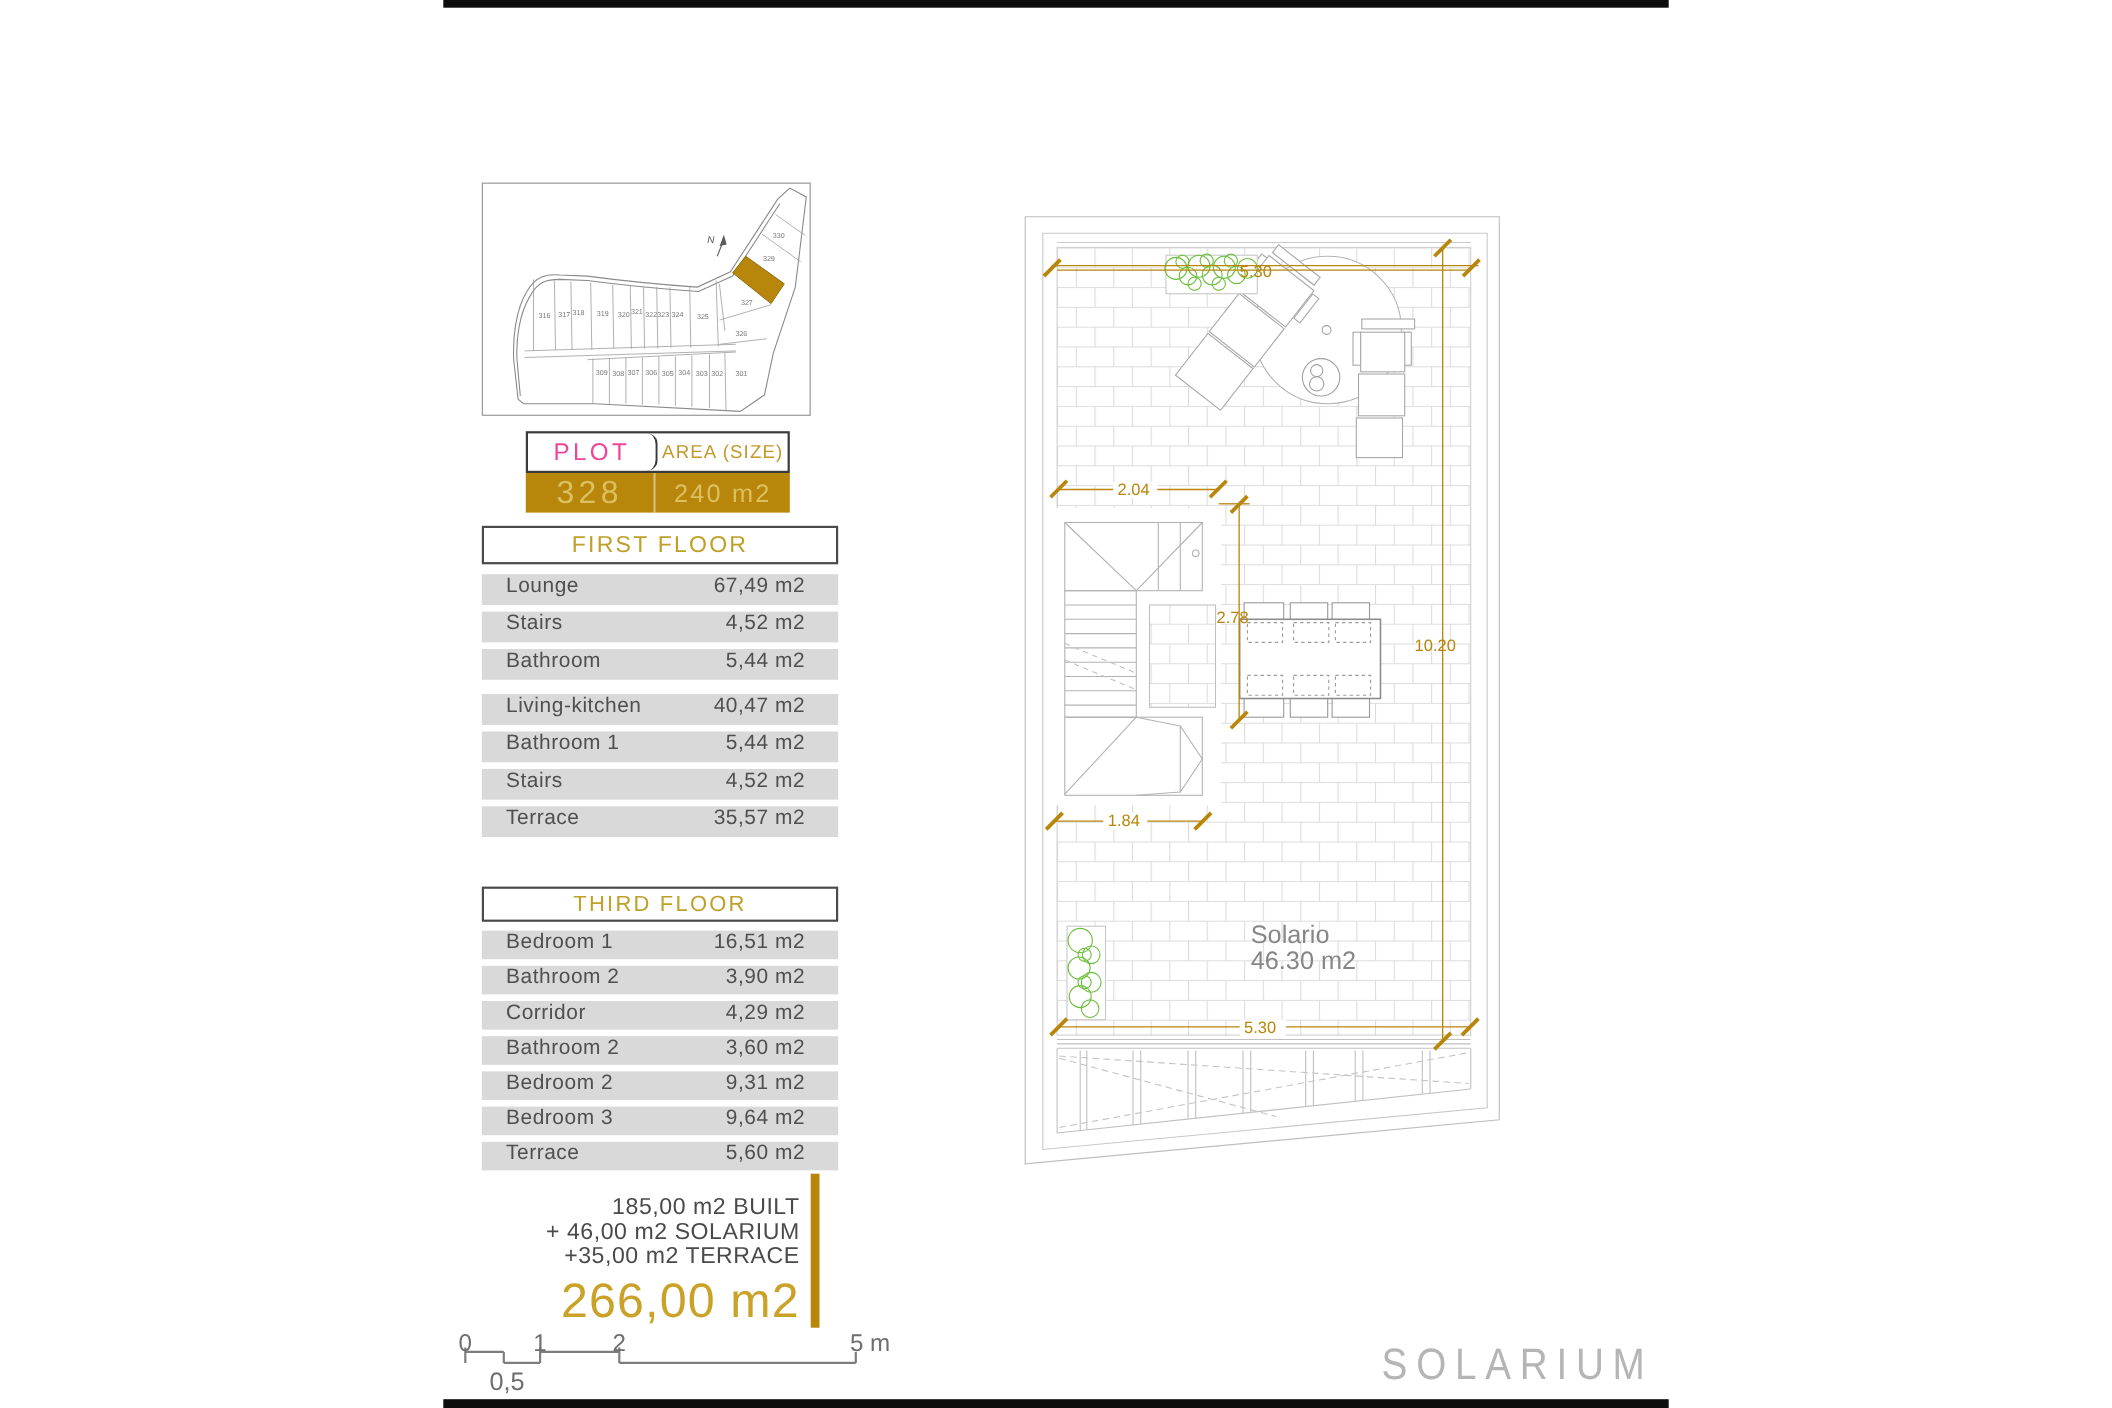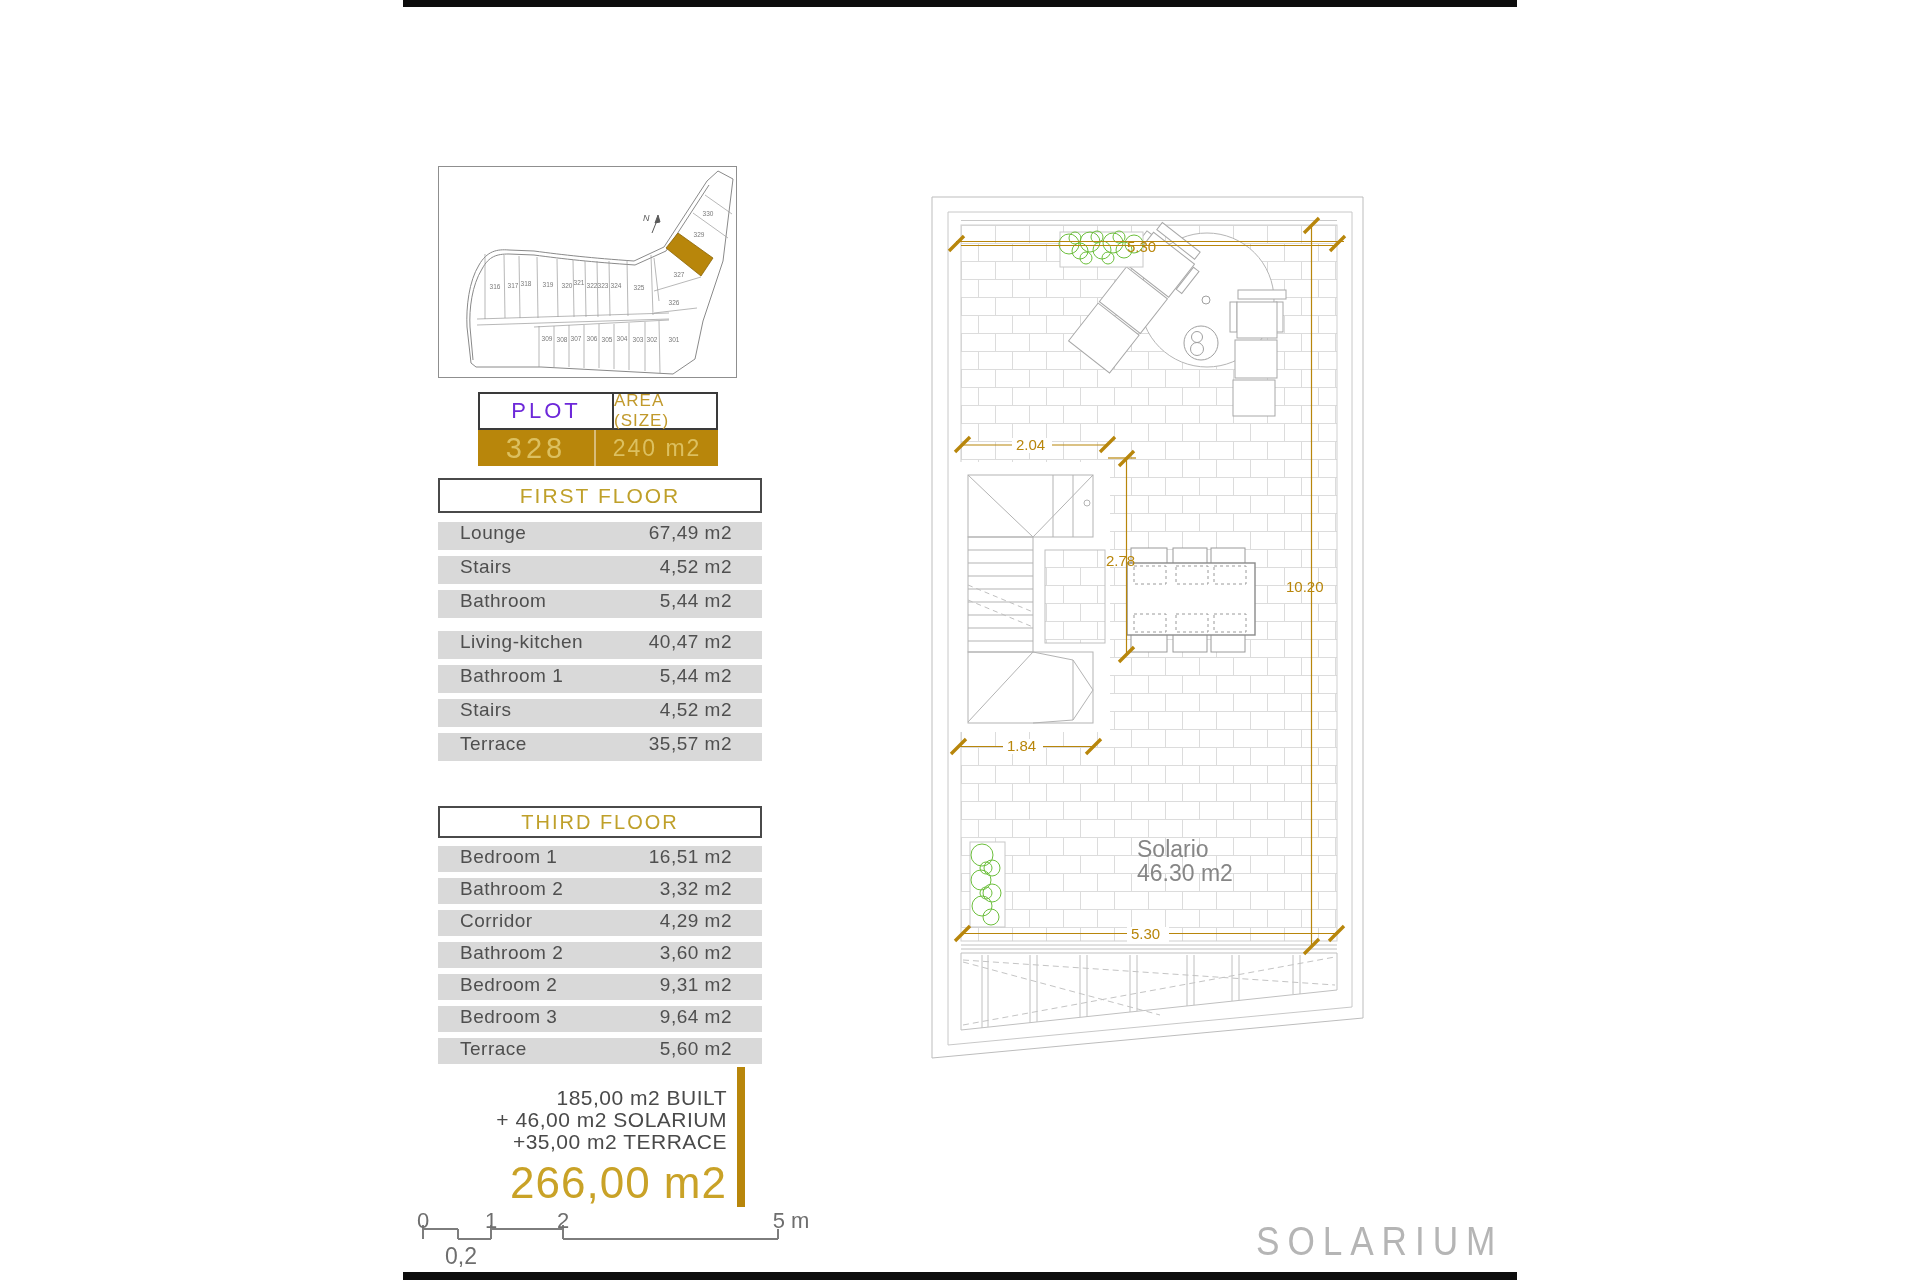--- a/index.html
+++ b/index.html
@@ -9,22 +9,22 @@
   #bar-top{top:0;height:7px;}
   #bar-bottom{top:1272px;height:8px;}
 
   
   #siteplan{position:absolute;left:438px;top:166px;width:297px;height:210px;border:1px solid #8f8f8f;background:#fff;}
   .lot{font-size:6.5px;fill:#7a7a7a;text-anchor:middle;font-family:"Liberation Sans",sans-serif;}
 
   
   #plot-table{position:absolute;left:478px;top:392px;width:240px;}
   .pt-head{display:flex;height:38px;border:2px solid #3a3a3a;box-sizing:border-box;background:#fff;}
-  .pt-head .c1{width:134px;border-right:2px solid #3a3a3a;box-sizing:border-box;display:flex;align-items:center;justify-content:center;
-     color:#6d28d9;font-size:22px;letter-spacing:3px;}
+  .pt-head .c1{width:118px;border-right:2px solid #3a3a3a;box-sizing:border-box;display:flex;align-items:center;justify-content:center;
+     color:#ec4899;font-size:22px;letter-spacing:3px;border-radius:10px;}
   .pt-head .c2{flex:1;display:flex;align-items:center;justify-content:center;color:#c1992b;font-size:17px;letter-spacing:1px;}
   .pt-val{display:flex;height:36px;background:#b8860b;}
   .pt-val .c1{width:118px;border-right:2px solid rgba(255,255,255,.45);box-sizing:border-box;display:flex;align-items:center;justify-content:center;
      color:#dcc060;font-size:29px;letter-spacing:4px;}
   .pt-val .c2{flex:1;display:flex;align-items:center;justify-content:center;color:#dcc060;font-size:23px;letter-spacing:2px;}
 
   
   .fsec{position:absolute;left:438px;width:324px;}
   .fsec .fhead{border:2px solid #4a4a4a;box-sizing:border-box;background:#fff;text-align:center;
      color:#bfa02a;letter-spacing:2px;}
@@ -186,21 +186,21 @@
   </div>
   <div class="fsec s3">
     <div class="fhead">THIRD FLOOR</div>
     <div>
         <div class="frow">
           <span class="fl">Bedroom 1</span>
           <span class="fv">16,51 m2</span>
         </div>
         <div class="frow">
           <span class="fl">Bathroom 2</span>
-          <span class="fv">3,32 m2</span>
+          <span class="fv">3,90 m2</span>
         </div>
         <div class="frow">
           <span class="fl">Corridor</span>
           <span class="fv">4,29 m2</span>
         </div>
         <div class="frow">
           <span class="fl">Bathroom 2</span>
           <span class="fv">3,60 m2</span>
         </div>
         <div class="frow">
@@ -237,21 +237,21 @@
         <line x1="423" y1="1229" x2="458" y2="1229"></line>
         <line x1="491" y1="1229" x2="563" y2="1229"></line>
         <line x1="458" y1="1239" x2="491" y2="1239"></line>
         <line x1="563" y1="1239" x2="778" y2="1239"></line>
       </g>
     </svg>
     <span class="scl" style="left:23px;top:3px;">0</span>
     <span class="scl" style="left:91px;top:3px;">1</span>
     <span class="scl" style="left:163px;top:3px;">2</span>
     <span class="scl" style="left:391px;top:3px;">5 m</span>
-    <span class="scl" style="left:61px;top:38px;font-size:23px;">0,2</span>
+    <span class="scl" style="left:61px;top:38px;font-size:23px;">0,5</span>
   </div>
 
   <svg id="plan" viewBox="930 195 437 868">
     <defs>
       <pattern id="brick" x="961" y="225" width="34" height="36" patternUnits="userSpaceOnUse">
         <g stroke="#dcdcdc" stroke-width="1" fill="none">
           <line x1="0" y1="0.5" x2="34" y2="0.5"></line>
           <line x1="0" y1="18.5" x2="34" y2="18.5"></line>
           <line x1="0.5" y1="0" x2="0.5" y2="18"></line>
           <line x1="17.5" y1="18" x2="17.5" y2="36"></line>

